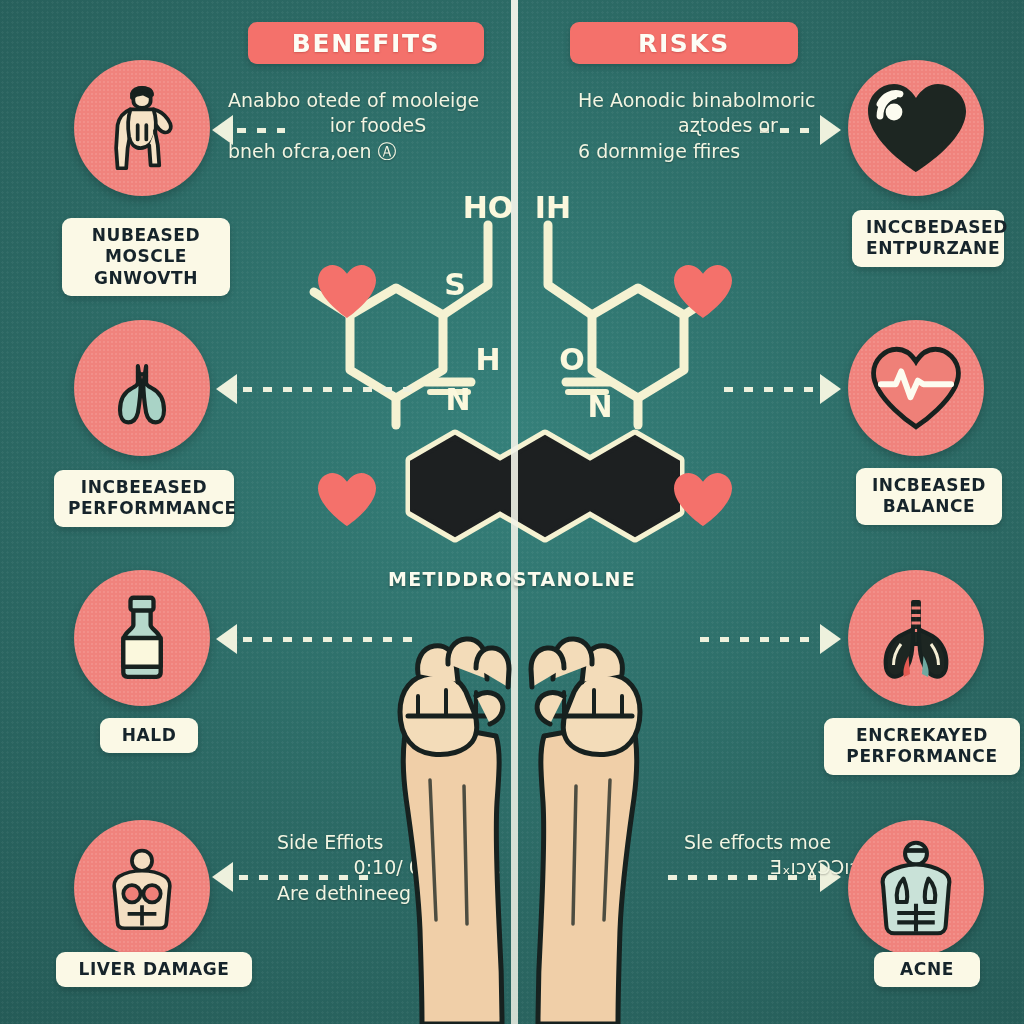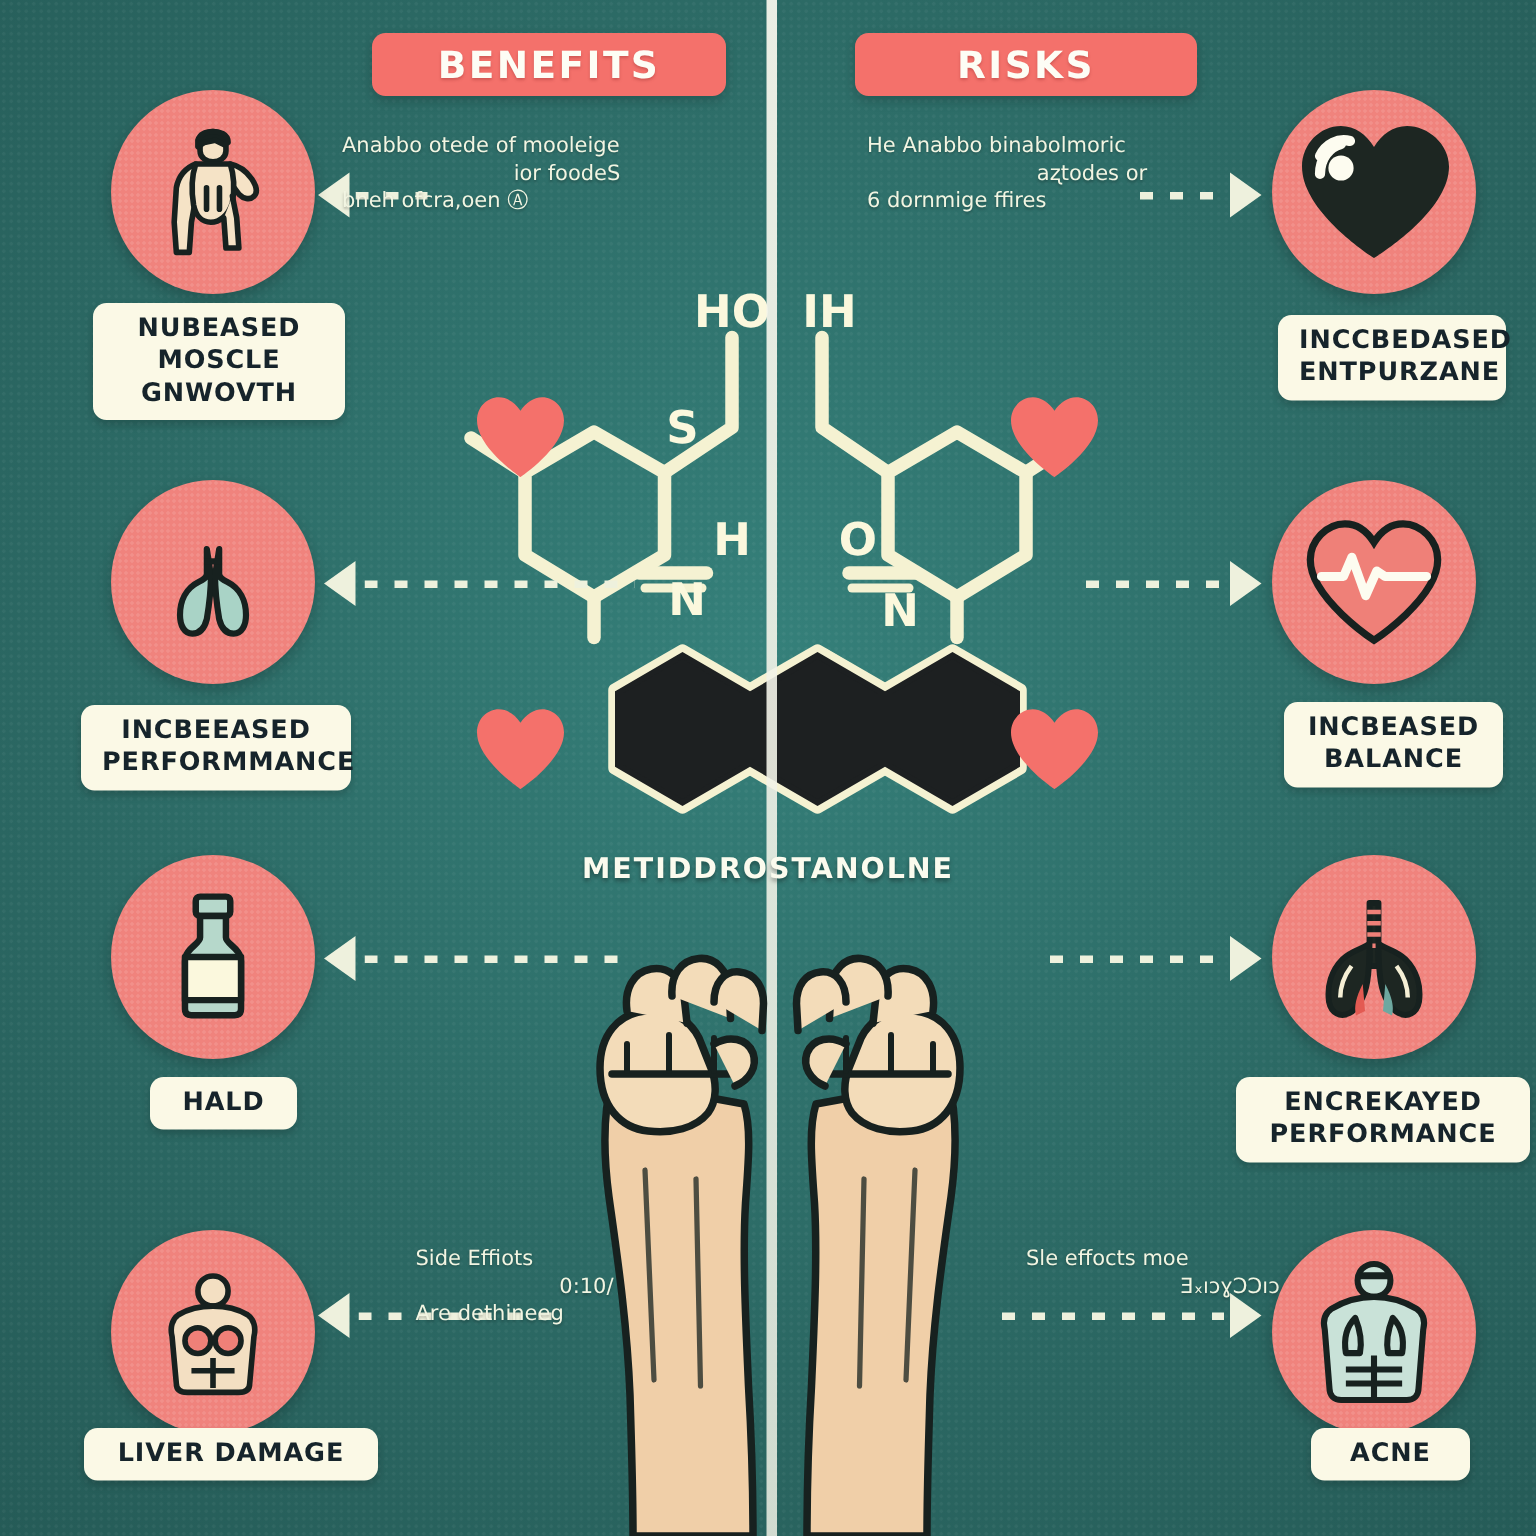--- a/index.html
+++ b/index.html
@@ -78,21 +78,21 @@
     height:5px;flex:0 0 auto;
     background-image:linear-gradient(to right,#eef1dd 0 9px, transparent 9px 20px);
     background-size:20px 5px;background-repeat:repeat-x;
   }
   .arw{width:0;height:0;flex:0 0 auto;}
   .arw.left{border-top:15px solid transparent;border-bottom:15px solid transparent;border-right:21px solid #eef1dd;}
   .arw.right{border-top:15px solid transparent;border-bottom:15px solid transparent;border-left:21px solid #eef1dd;}
 
   .blurb{
     position:absolute;z-index:5;
-    color:#f2f5e2;font-size:14px;line-height:1.33;
+    color:#f2f5e2;font-size:19px;line-height:1.33;
     font-family:"DejaVu Sans", sans-serif;
     text-shadow:0 1px 2px rgba(0,0,0,.28);
     width:300px;
   }
   .blurb .l1{text-align:left;}
   .blurb .l2{text-align:center;}
   .blurb .l3{text-align:left;}
   .blurb.r .l1{text-align:left;}
   .blurb.r .l2{text-align:center;}
 
@@ -191,21 +191,21 @@
         <path d="M26 9c0-3 3-5 6-5s6 2 6 5v4c0 3-3 5-6 5s-6-2-6-5z" fill="#f5e3c6"></path>
         <path d="M25 8c1-3 4-4 7-4s7 1 7 5l-2 1-4-2-5 1-3 2z" fill="#17211f"></path>
         <path d="M24 19c-5 2-8 6-9 11l-1 16 1 14h6l1-14 2-11z" fill="#f5e3c6"></path>
         <path d="M40 19c5 1 8 4 10 7 2 3 3 6 1 8-2 2-5 1-7-1l-3-4z" fill="#f5e3c6"></path>
         <path d="M24 19h16c2 6 2 12 1 18-2 6-6 9-10 9s-7-3-8-8c-1-6-1-13 1-19z" fill="#f5e3c6"></path>
         <path d="M41 34l2 10 1 14h-6l-1-14" fill="#f5e3c6"></path>
         <path d="M29 30v10M35 30v10" fill="none"></path>
       </g>
     </svg>
   </div>
-  <div class="chip" style="left:62px;top:202px;width:140px;text-align:center;">
+  <div class="chip" style="left:62px;top:218px;width:140px;text-align:center;">
     <span>NUBEASED
 MOSCLE GNWOVTH</span>
   </div>
   <div class="conn" style="left:212px;top:115px;width:70px;height:30px;">
     <div class="arw left"></div>
     <div class="dots" style="width:48px;margin-left:4px;"></div>
   </div>
   <div class="blurb" style="left:228px;top:88px;">
     <div class="l1">Anabbo otede of mooleige</div>
     <div class="l2">ior foodeS</div>
@@ -281,21 +281,21 @@
   </div>
   <div class="chip" style="left:852px;top:210px;width:124px;">
     <span>INCCBEDASED
 ENTPURZANE</span>
   </div>
   <div class="conn" style="left:760px;top:115px;width:82px;height:30px;">
     <div class="dots" style="width:56px;margin-right:4px;"></div>
     <div class="arw right"></div>
   </div>
   <div class="blurb r" style="left:578px;top:88px;">
-    <div class="l1">He Anabbo binabolmoric</div>
+    <div class="l1">He Aonodic binabolmoric</div>
     <div class="l2">aʐtodes or</div>
     <div class="l3">6 dornmige ffires</div>
   </div>
 
   <div class="icirc" style="left:848px;top:320px;">
     <svg width="96" height="92" viewBox="0 0 52 48">
       <path d="M26 45C26 45 3 30 3 16 3 9 9 3 15.5 3c4.3 0 8 2.7 10.5 6.7C28.5 5.7 32.2 3 36.5 3 43 3 49 9 49 16c0 14-23 29-23 29z" fill="#ef8078" stroke="#17211f" stroke-width="2.6"></path>
       <path d="M7 22h8l3-7 5 14 4-9 3 2h15" stroke="#fdfcf0" stroke-width="3.2" fill="none" stroke-linecap="round" stroke-linejoin="round"></path>
     </svg>
   </div>

